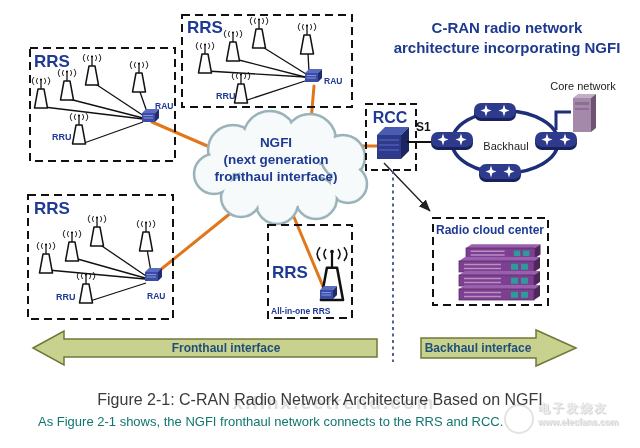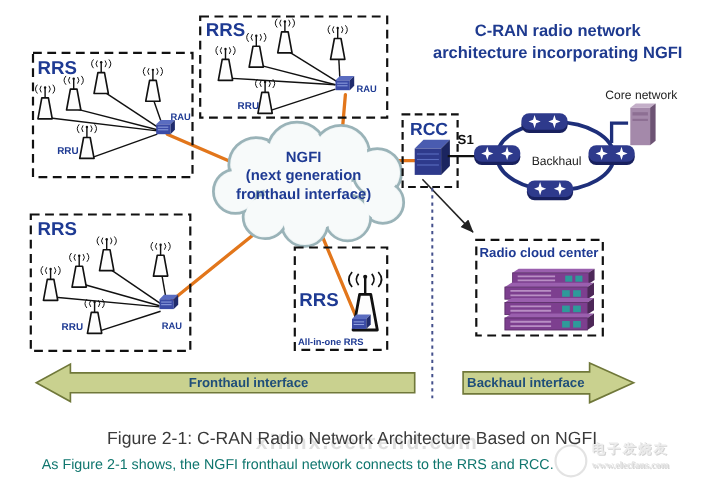--- a/index.html
+++ b/index.html
@@ -10,21 +10,21 @@
   .bodytext{position:absolute;top:414px;left:38px;width:560px;
             font-size:13px;color:#0f766e;z-index:2;}
   .wm-center{position:absolute;top:393px;left:178px;width:312px;text-align:center;
              z-index:1;pointer-events:none;}
   .wm-center .cn{font-size:25px;font-weight:bold;letter-spacing:7px;color:rgba(172,172,172,.38);line-height:24px;}
   .wm-center .url{font-size:19px;font-weight:bold;letter-spacing:2px;color:rgba(182,182,182,.42);line-height:20px;}
   .wm-right{position:absolute;top:400px;left:504px;z-index:1;display:flex;align-items:flex-start;pointer-events:none;}
   .wm-logo{width:26px;height:26px;border:2px solid #e3e3e3;border-radius:50%;margin:4px 4px 0 0;}
   .wm-right .cn{font-size:12px;font-weight:bold;letter-spacing:2px;color:#ececec;
                 text-shadow:1px 1px 0 #d2d2d2;line-height:17px;}
-  .wm-right .url{font-size:9px;font-weight:bold;color:#e4e4e4;text-shadow:1px 1px 0 #d4d4d4;font-family:Liberation Serif, serif;}
+  .wm-right .url{font-size:9px;font-weight:bold;color:#e4e4e4;text-shadow:1px 1px 0 #d4d4d4;}
   svg{position:absolute;top:0;left:0;z-index:2;}
   svg text{font-family:"Liberation Sans", sans-serif;}
 </style>
 </head>
 <body>
 
 <div class="page">
 
   <div class="wm-center">
     <div class="url">xilinx.eetrend.com</div>

